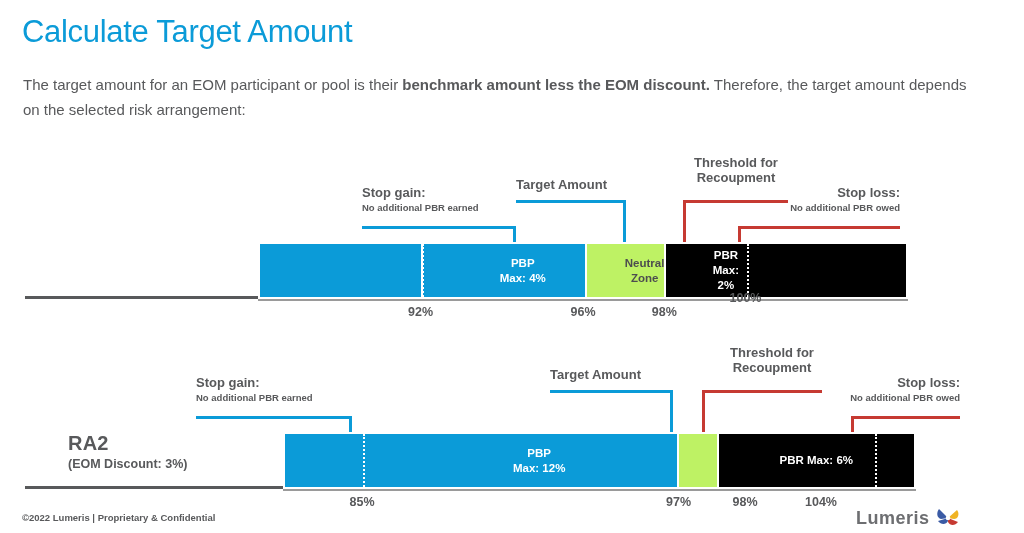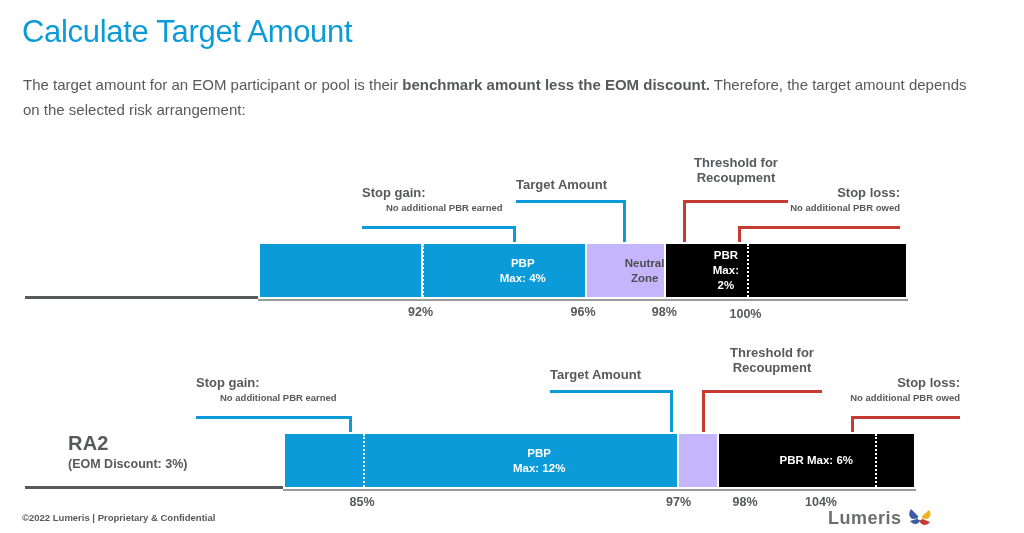--- a/index.html
+++ b/index.html
@@ -55,63 +55,63 @@
     display: flex; flex-direction: column;
     align-items: center; justify-content: center;
     font-size: 11.5px; font-weight: bold; line-height: 15px;
     text-align: center; color: #ffffff;
     border-right: 2px solid #ffffff;
     padding-left: 38px;
   }
   .seg:last-child { border-right: none; }
   .seg.blue { background: #0b9bd8; }
   .seg.red  { background: #000000; }
-  .seg.grey { background: #c4b5fd; color: #4d4d4f; }
+  .seg.grey { background: #bef264; color: #4d4d4f; }
   
   .seg.dotted-left::before{
     content:""; position:absolute; left:-1px; top:0; bottom:0;
     width:0; border-left:2px dotted #ffffff;
   }
 
   
   .tick {
     position: absolute; font-size: 12.5px; font-weight: bold;
     color: #58595b; transform: translateX(-50%); white-space: nowrap;
   }
 
   
   .callout { position: absolute; }
   .callout .ctitle {
     font-size: 13px; font-weight: bold; color: #58595b;
     line-height: 15px; white-space: nowrap;
   }
   .callout .csub {
     font-size: 9.5px; font-weight: bold; color: #58595b;
-    line-height: 12px; white-space: nowrap; margin-top: 2px; margin-left: 24px;
+    line-height: 12px; white-space: nowrap; margin-top: 2px;
   }
   .callout.center .ctitle, .callout.center .csub { text-align: center; }
   .callout.right  .ctitle, .callout.right  .csub { text-align: right; }
 
   
   .rail  { position: absolute; height: 3px; }
   .drop  { position: absolute; width: 3px; }
   .head  { position: absolute; width: 0; height: 0;
            border-left: 7px solid transparent;
            border-right: 7px solid transparent; }
   .blue-ln { background: #0b9bd8; }
   .red-ln  { background: #c63a32; }
   .head.blue-h { border-top: 10px solid #0b9bd8; }
   .head.red-h  { border-top: 10px solid #c63a32; }
 
   
   .footer {
     position: absolute; left: 22px; top: 512px;
     font-size: 9.5px; font-weight: bold; color: #58595b;
   }
-  .logo { position: absolute; left: 828px; top: 506px; display: flex; align-items: center; }
+  .logo { position: absolute; left: 856px; top: 506px; display: flex; align-items: center; }
   .logo .word {
     font-size: 18px; font-weight: bold; color: #6d6e71; letter-spacing: .5px;
   }
   .logo svg { margin-left: 5px; }
 </style>
 </head>
 <body>
 
 <div class="slide">
 
@@ -170,21 +170,21 @@
       <div class="seg red" style="width:81.25px; border-right:none;">
         <span>PBR Max:</span>
         <span>2%</span>
       </div>
       <div class="seg red dotted-left" style="flex:1;"></div>
     </div>
 
     <div class="tick" style="left:420.5px; top:155px;">92%</div>
     <div class="tick" style="left:583px; top:155px;">96%</div>
     <div class="tick" style="left:664.25px; top:155px;">98%</div>
-    <div class="tick" style="left:745.5px; top:157px;">100%</div>
+    <div class="tick" style="left:745.5px; top:141px;">100%</div>
   </div>
 
   <div class="row" id="row-ra2">
 
     <div class="callout" style="left:196px; top:35px;">
       <div class="ctitle">Stop gain:</div>
       <div class="csub">No additional PBR earned</div>
     </div>
     <div class="rail blue-ln" style="left:196px; top:76px; width:156px;"></div>
     <div class="drop blue-ln" style="left:349px; top:76px; height:18px;"></div>

